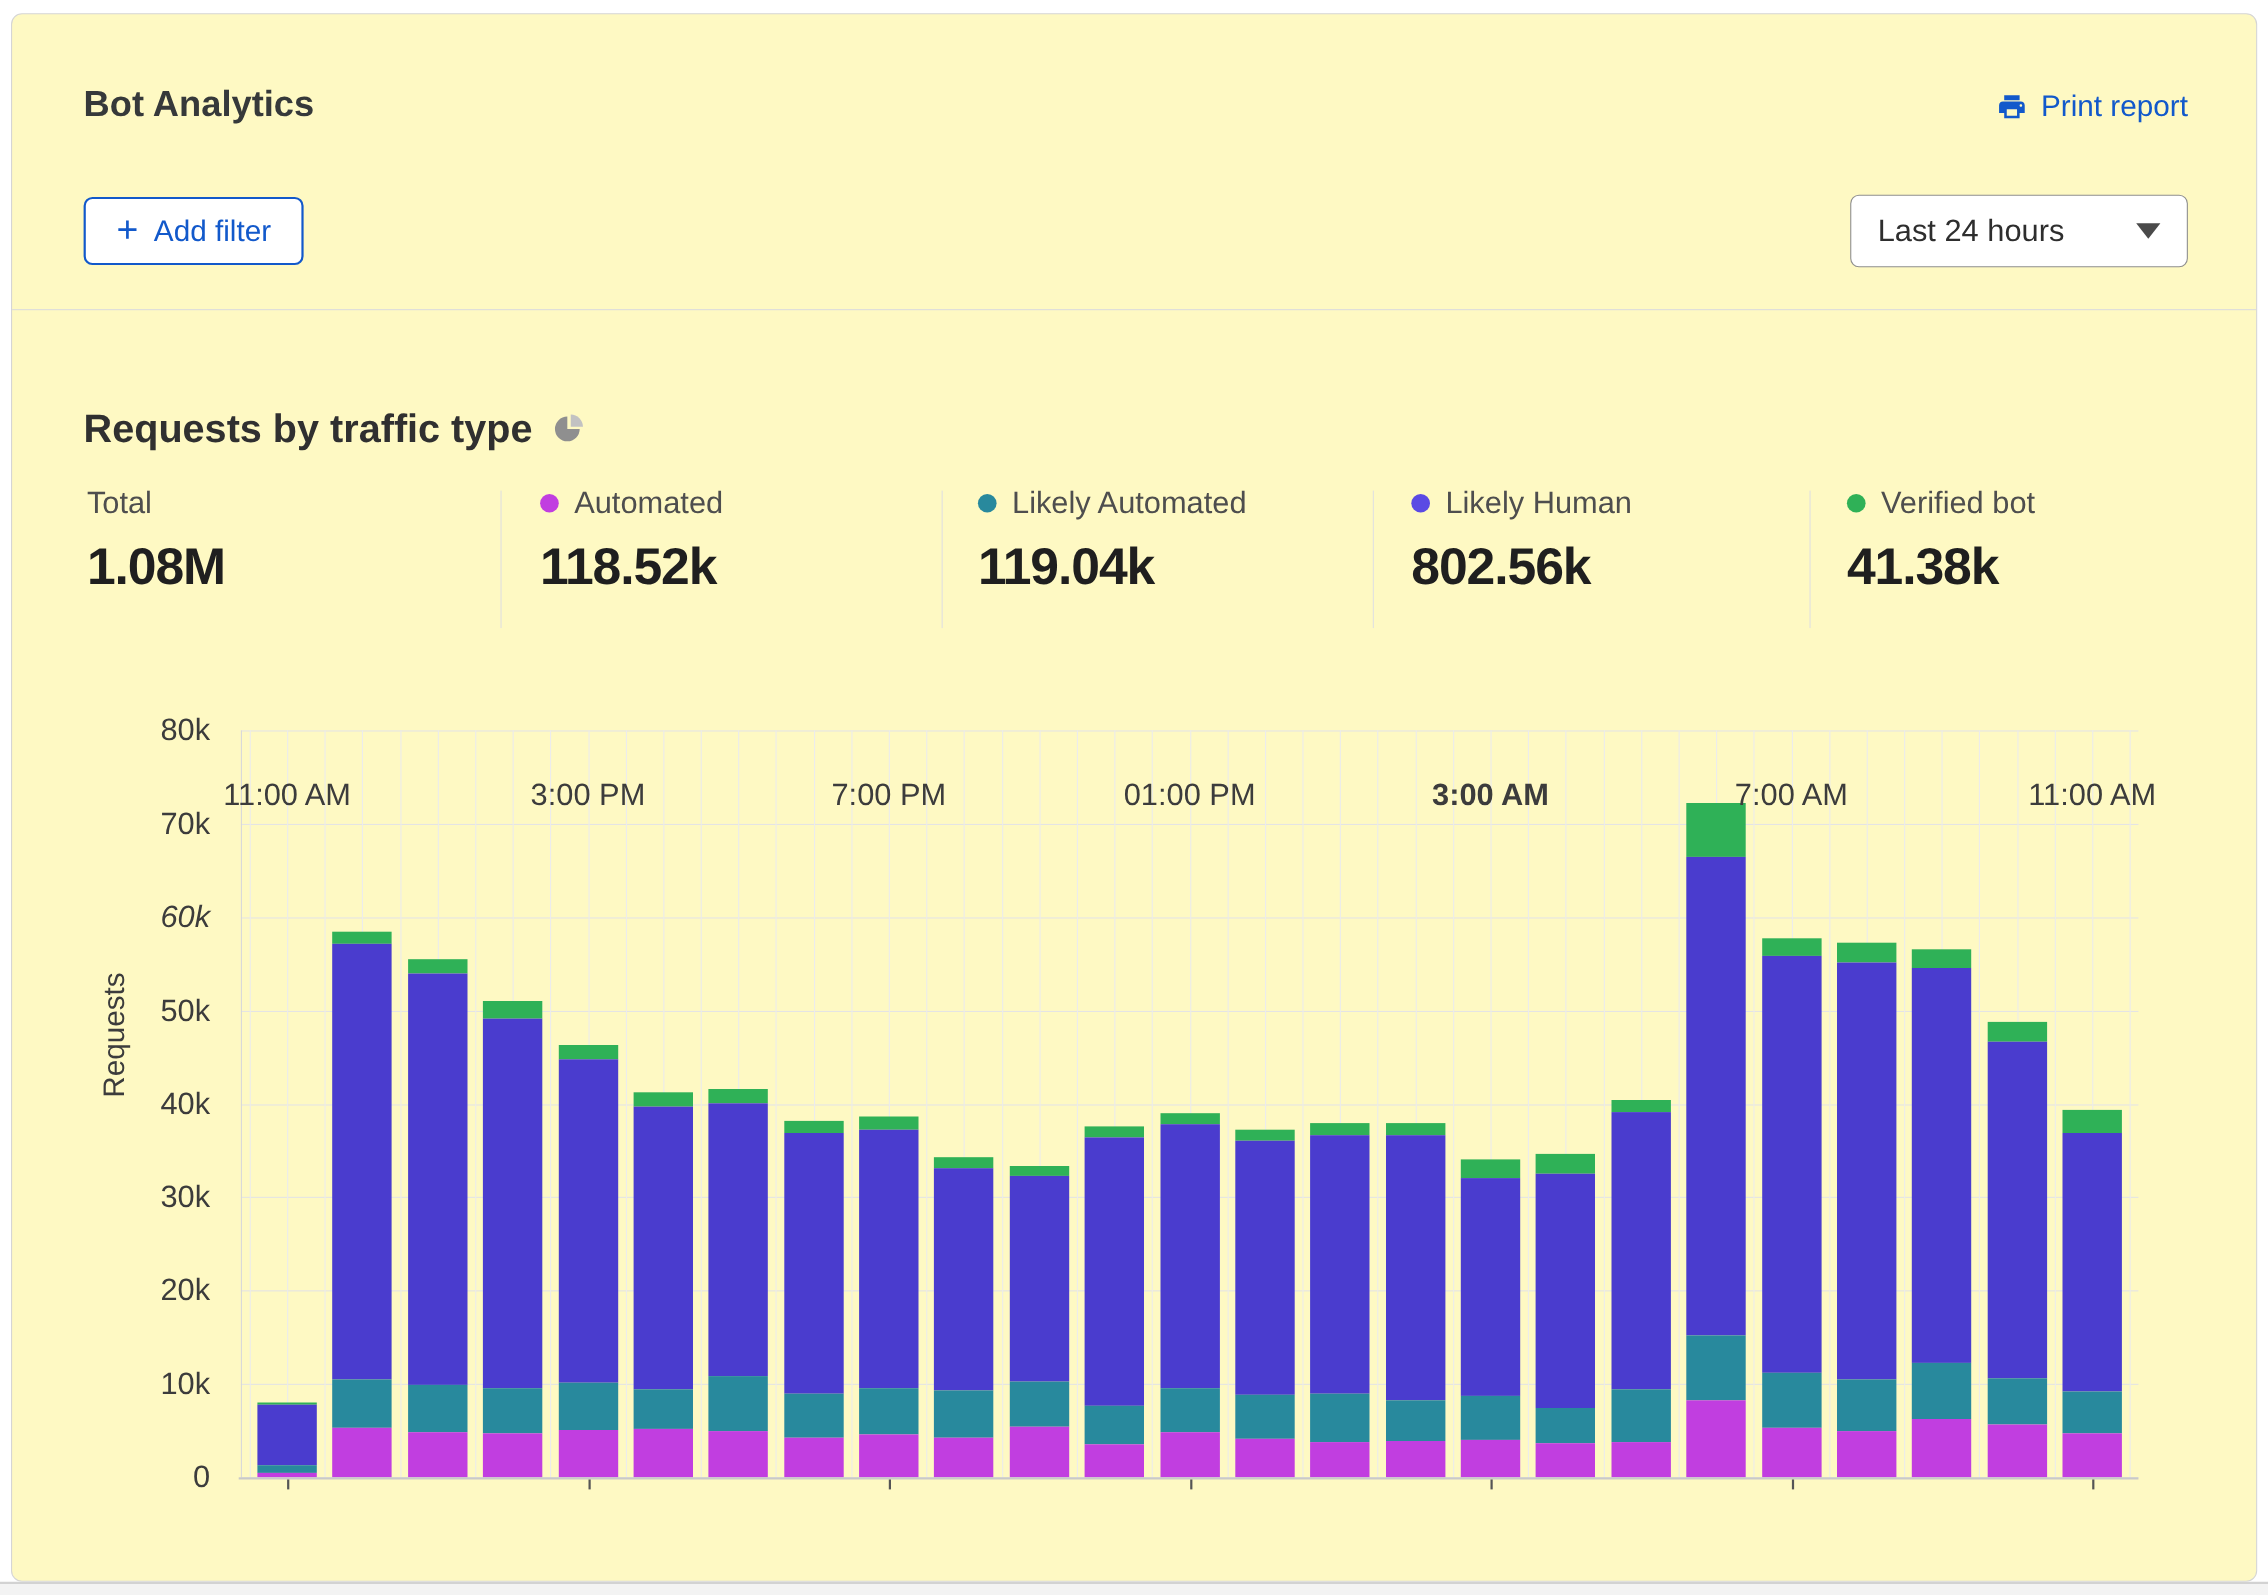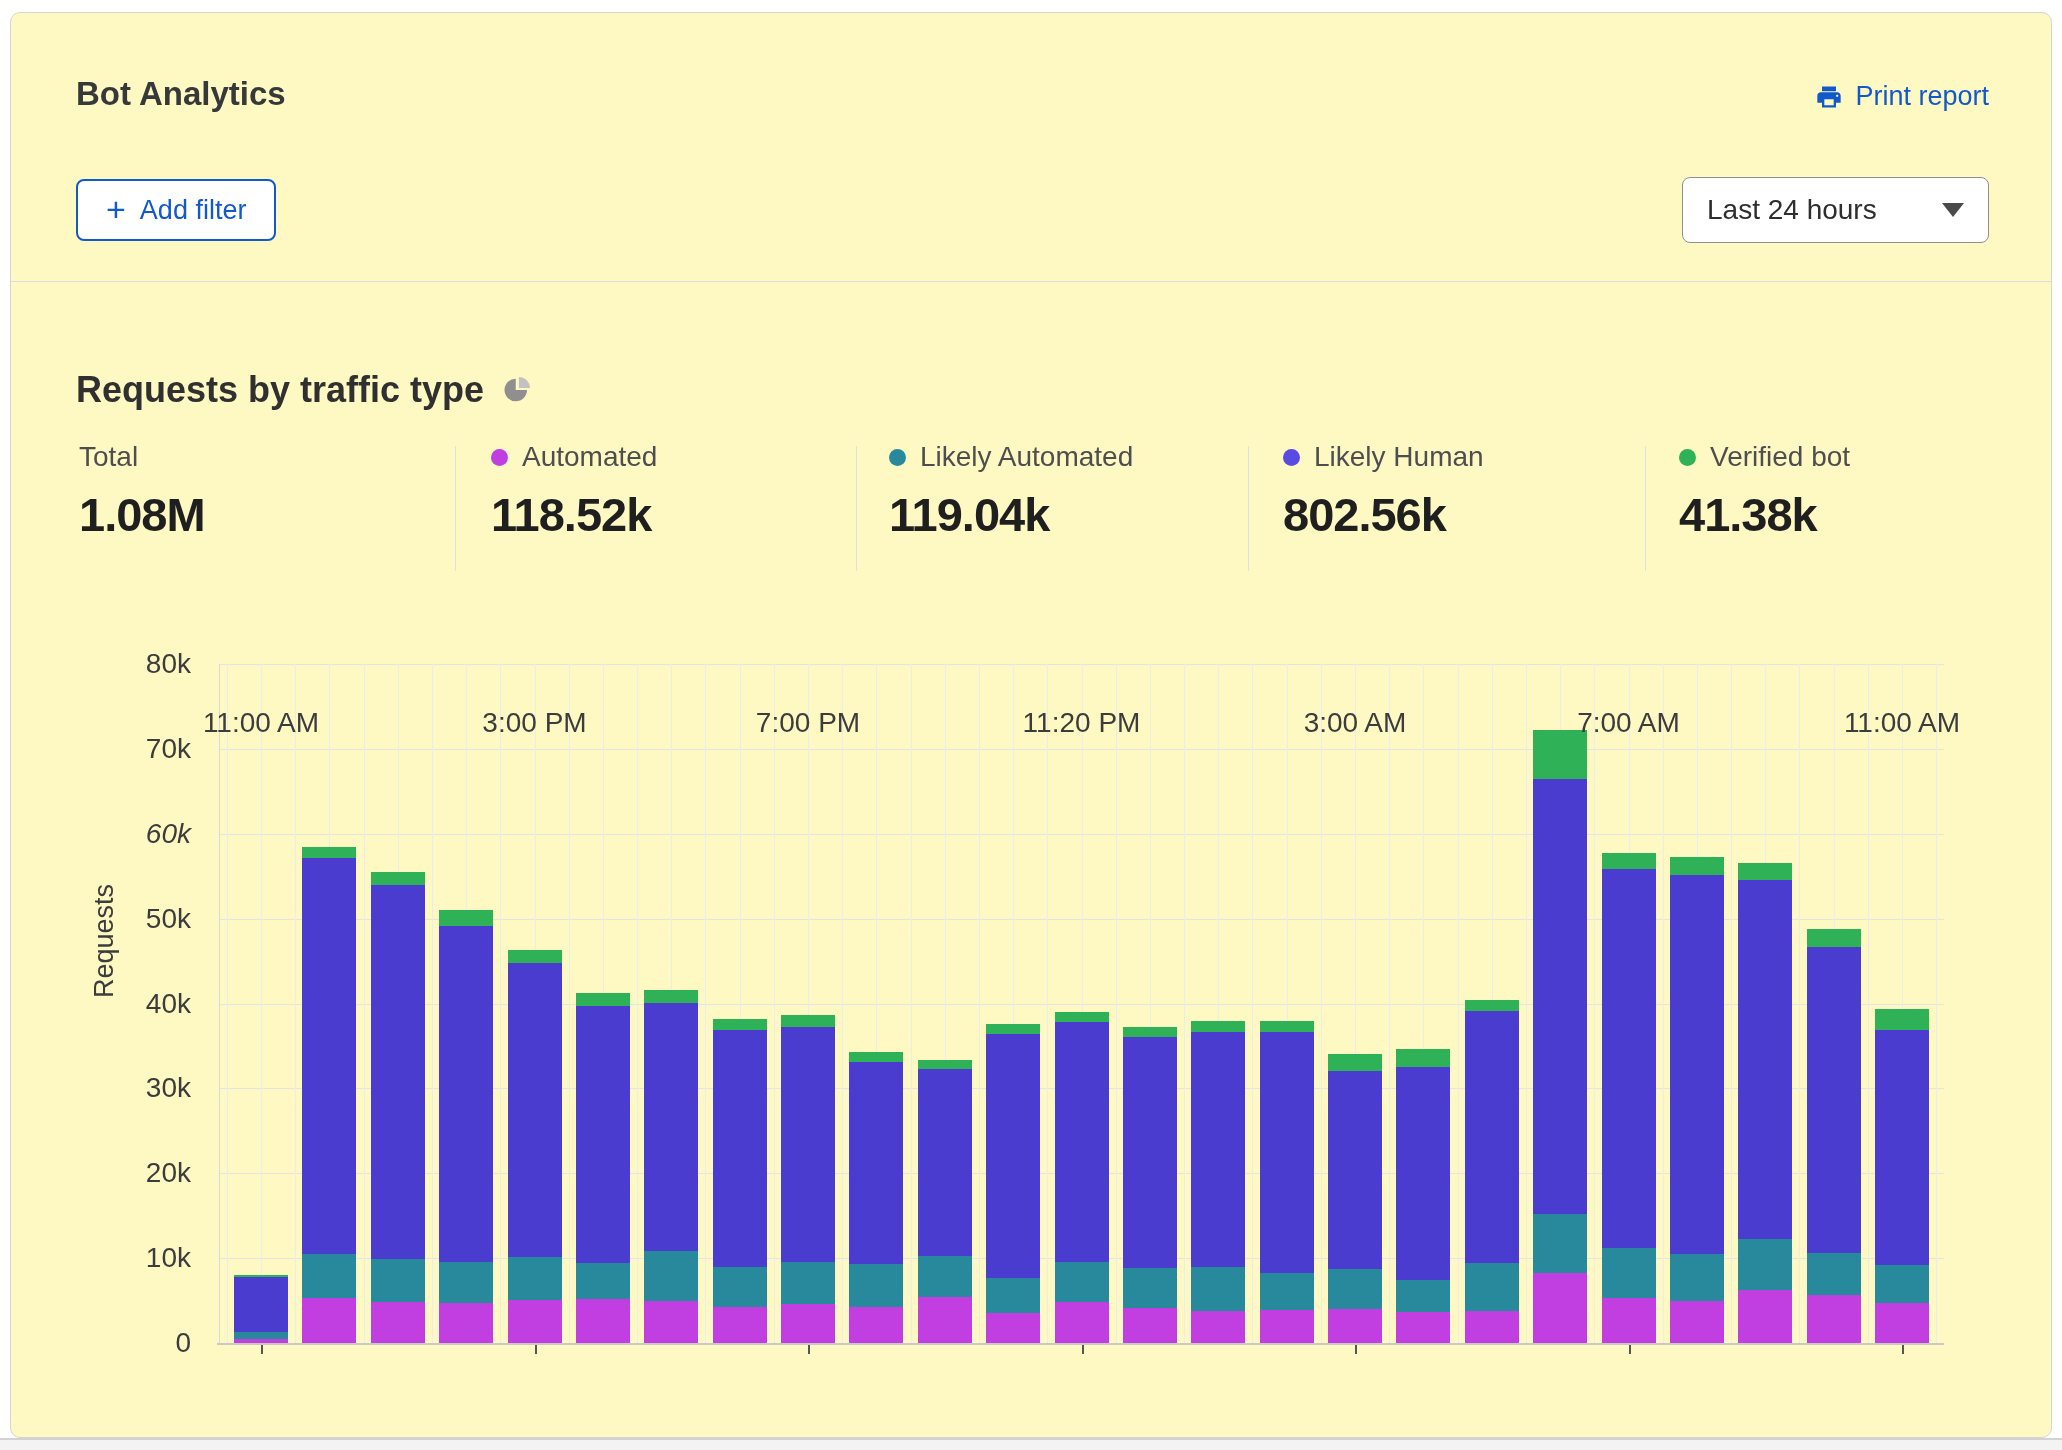--- a/index.html
+++ b/index.html
@@ -347,23 +347,23 @@
       <div class="ytick" style="top: 719.875px; right: 1860px; position: absolute; left: auto; width: 120px;">70k</div>
       <div class="ytick" style="top: 635px; right: 1860px; position: absolute; left: auto; width: 120px;">80k</div>
     </div>
   <div id="xticks">
       <div class="xtick" style="left: 250px;">11:00 AM</div>
       <div class="tickmark" style="left: 250px; top: 1332px;"></div>
       <div class="xtick" style="left: 523.5px;">3:00 PM</div>
       <div class="tickmark" style="left: 523.5px; top: 1332px;"></div>
       <div class="xtick" style="left: 797px;">7:00 PM</div>
       <div class="tickmark" style="left: 797px; top: 1332px;"></div>
-      <div class="xtick" style="left: 1070.5px;">11:20 PM</div>
+      <div class="xtick" style="left: 1070.5px;">01:00 PM</div>
       <div class="tickmark" style="left: 1070.5px; top: 1332px;"></div>
-      <div class="xtick" style="left: 1344px;">3:00 AM</div>
+      <div class="xtick" style="left: 1344px; font-weight: bold;">3:00 AM</div>
       <div class="tickmark" style="left: 1344px; top: 1332px;"></div>
       <div class="xtick" style="left: 1617.5px;">7:00 AM</div>
       <div class="tickmark" style="left: 1617.5px; top: 1332px;"></div>
       <div class="xtick" style="left: 1891px;">11:00 AM</div>
       <div class="tickmark" style="left: 1891px; top: 1332px;"></div>
     </div>
 </div>
 
 <div class="bottom-band"></div>
 

